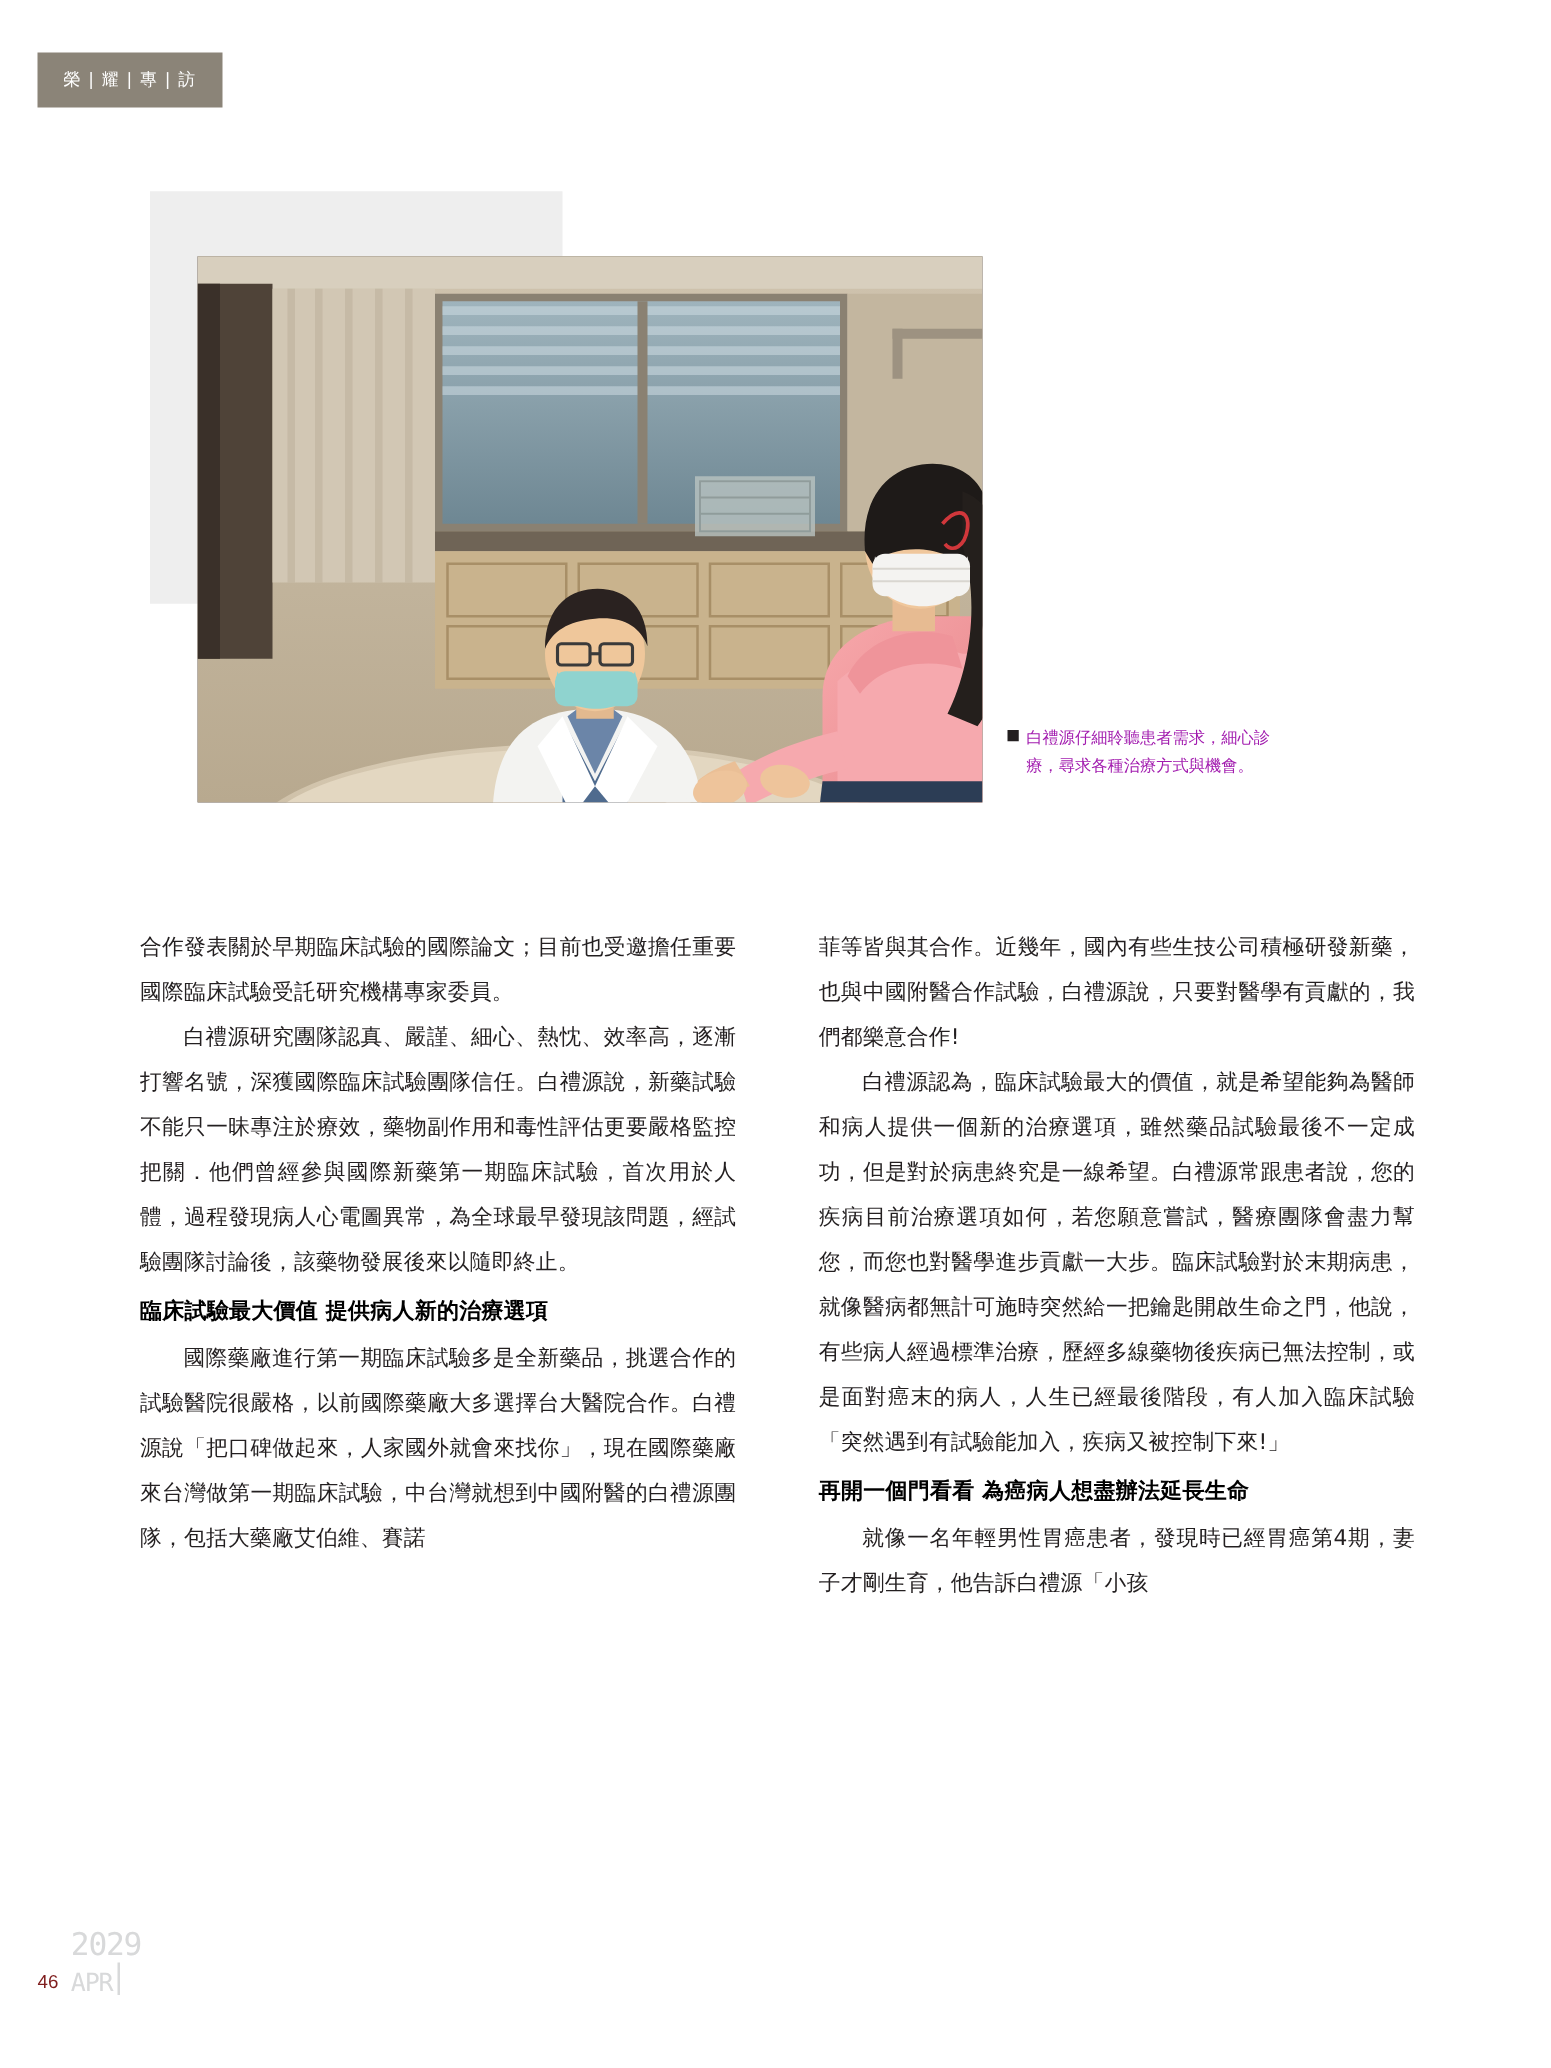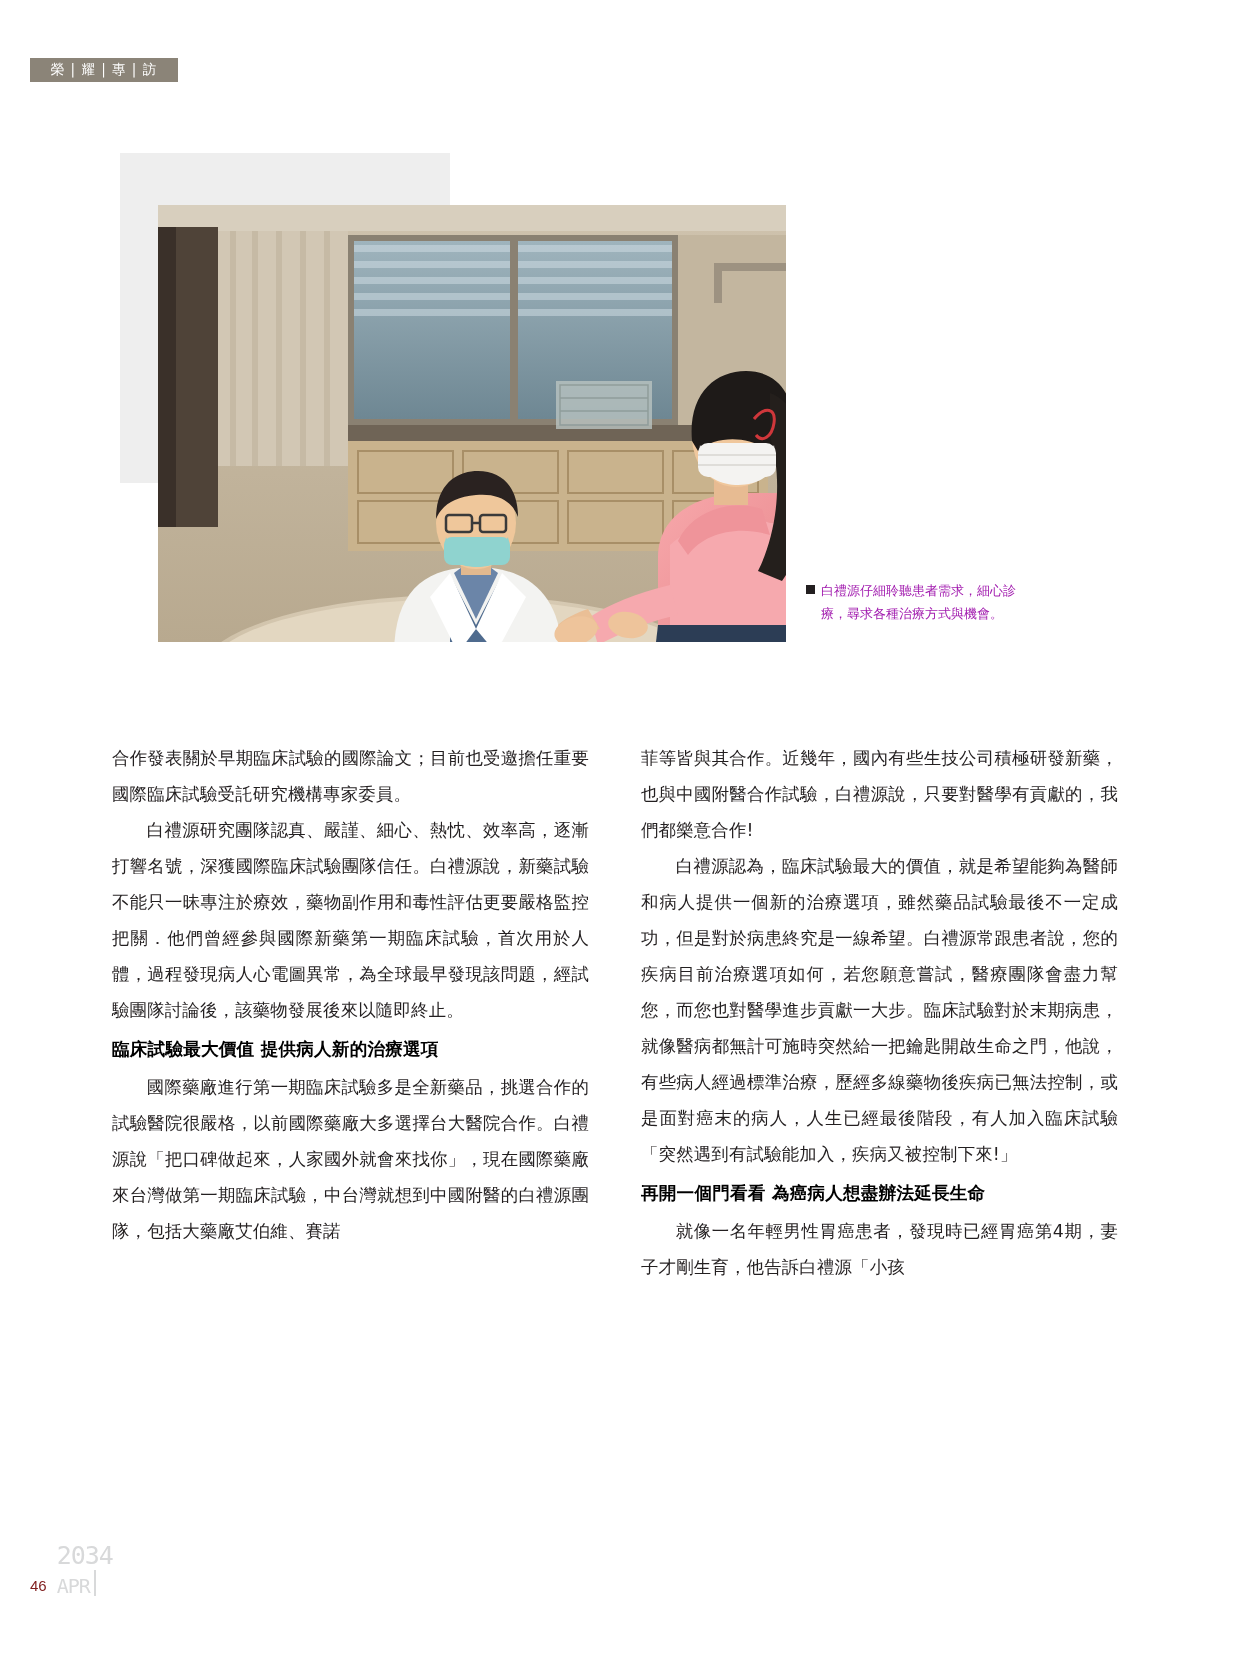--- a/index.html
+++ b/index.html
@@ -14,26 +14,25 @@
     position: relative;
     overflow: hidden;
   }
 
   
   .header-tag {
     position: absolute;
     left: 30px;
     top: 42px;
     width: 148px;
-    height: 24px;
+    height: 44px;
     background: #8b8478;
     display: flex;
     align-items: center;
     justify-content: center;
-    margin-top: 16px;
   }
   .header-tag .tag-text {
     color: #ffffff;
     font-size: 13.5px;
     letter-spacing: 1px;
     font-family: "DejaVu Sans", sans-serif;
     white-space: nowrap;
   }
 
   
@@ -79,21 +78,21 @@
     margin-left: 15px;
   }
 
   
   .columns {
     position: absolute;
     left: 112px;
     top: 740px;
     width: 1020px;
     display: flex;
-    gap: 52px;
+    gap: 66px;
   }
   .col {
     width: 477px;
   }
   .col p {
     margin: 0 0 0 0;
     font-size: 17.4px;
     line-height: 2.07;
     color: #231f20;
     font-family: "DejaVu Sans", sans-serif;
@@ -349,19 +348,19 @@
     <p class="indent">白禮源認為，臨床試驗最大的價值，就是希望能夠為醫師和病人提供一個新的治療選項，雖然藥品試驗最後不一定成功，但是對於病患終究是一線希望。白禮源常跟患者說，您的疾病目前治療選項如何，若您願意嘗試，醫療團隊會盡力幫您，而您也對醫學進步貢獻一大步。臨床試驗對於末期病患，就像醫病都無計可施時突然給一把鑰匙開啟生命之門，他說，有些病人經過標準治療，歷經多線藥物後疾病已無法控制，或是面對癌末的病人，人生已經最後階段，有人加入臨床試驗「突然遇到有試驗能加入，疾病又被控制下來!」</p>
     <h3>再開一個門看看  為癌病人想盡辦法延長生命</h3>
     <p class="indent">就像一名年輕男性胃癌患者，發現時已經胃癌第4期，妻子才剛生育，他告訴白禮源「小孩</p>
   </div>
 
 </div>
 
 <div class="footer">
   <span class="page-num">46</span>
   <div class="date-block">
-    <span class="year">2034</span>
+    <span class="year">2029</span>
     <span class="mon-row">
       <span class="month">APR</span>
       <span class="vbar"></span>
     </span>
   </div>
 </div>
 
 </body></html>

